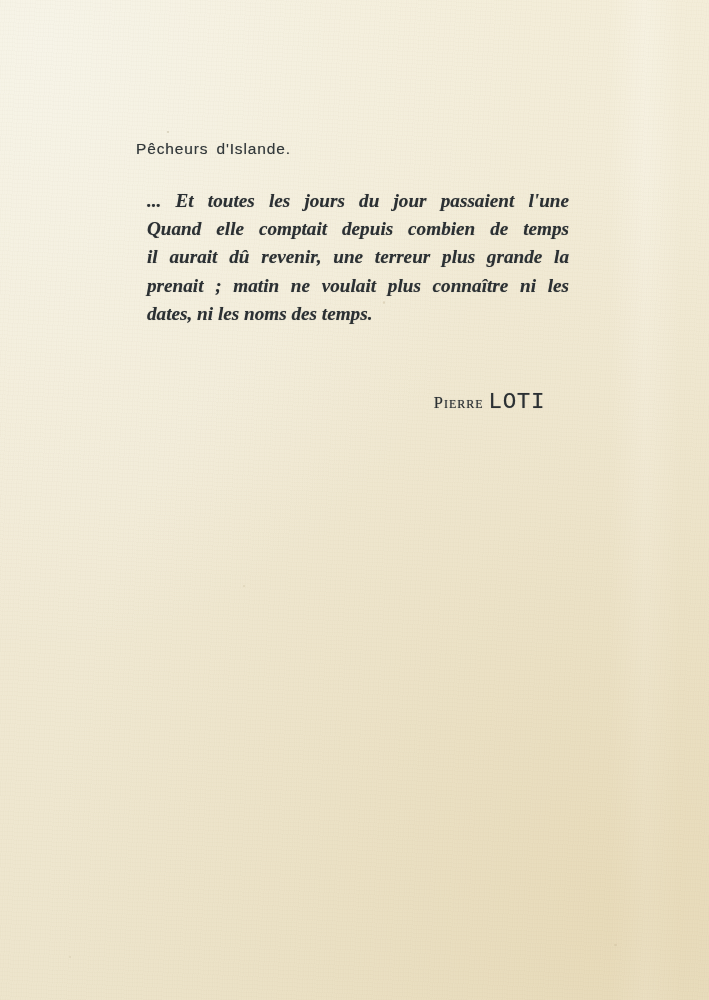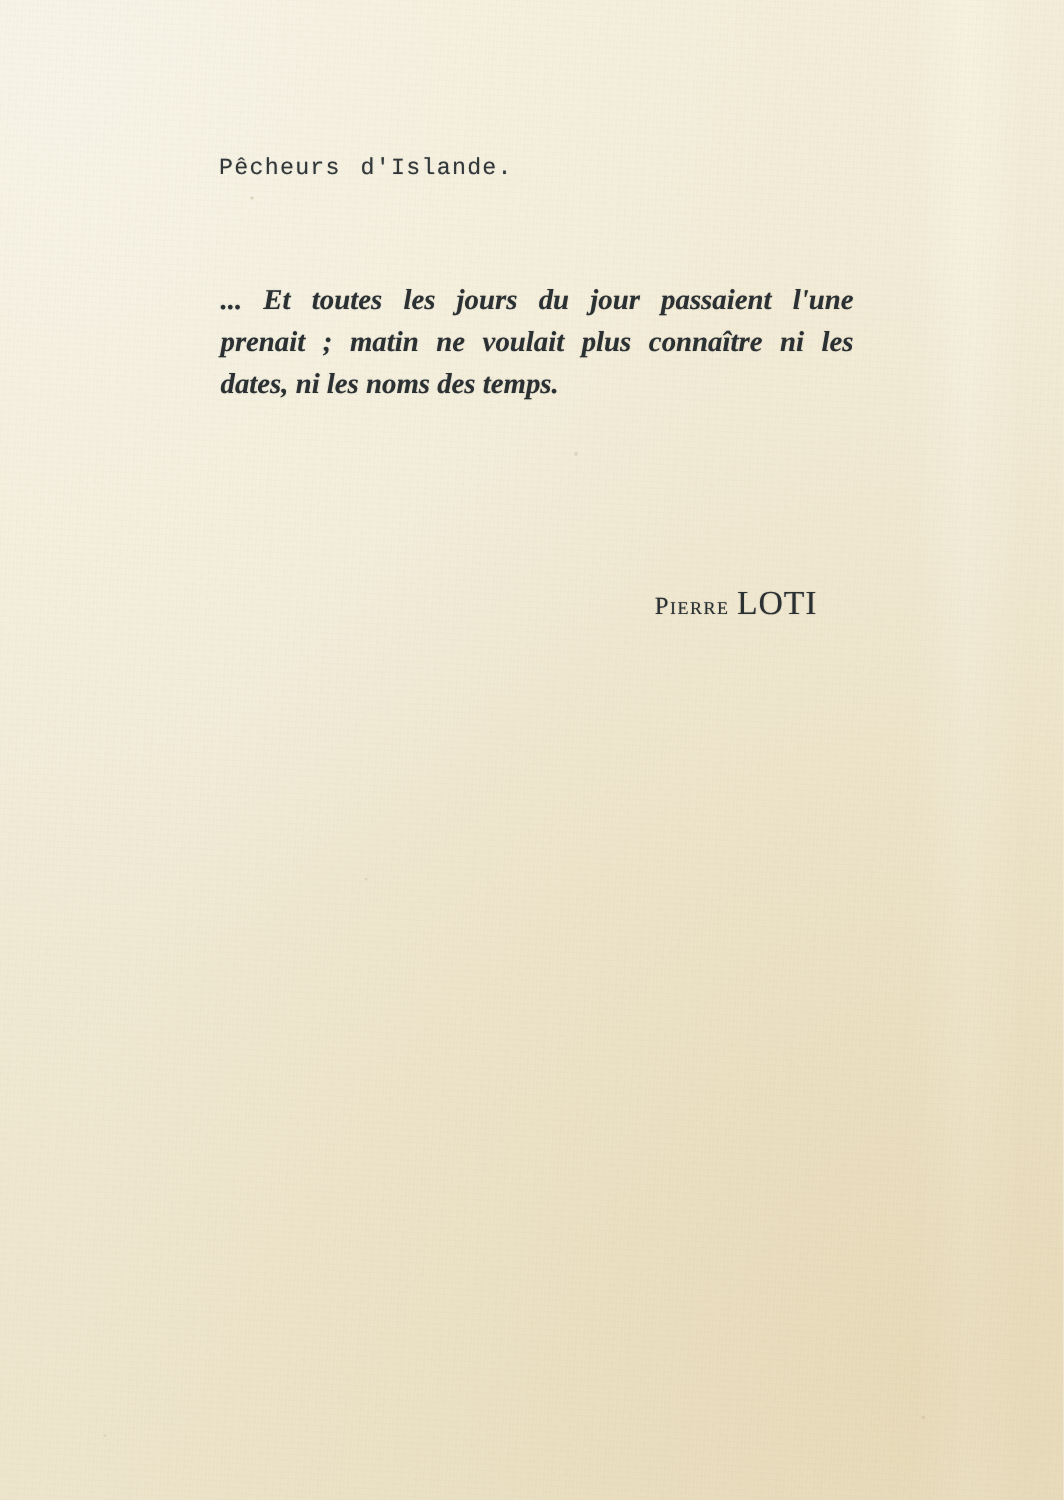--- a/index.html
+++ b/index.html
@@ -76,29 +76,30 @@
   .section {
     position: absolute;
     left: 0;
     width: 709px;
   }
   #section-french { top: 0; }
   #section-english { top: 461px; }
 
   .work-title {
     position: absolute;
-    left: 146px;
+    left: 136px;
     width: 430px;
     color: #32383a;
-    font-family: Liberation Mono, monospace;
+    font-family: Liberation Sans, sans-serif;
     font-size: 15.5px;
     letter-spacing: 0.85px;
     word-spacing: 3px;
     white-space: nowrap;
     text-shadow: 0 0 0.7px rgba(50,56,58,0.45);
+    margin-top: 37px;
   }
   #french-work-title  { top: 103px; }
 
   .quote {
     position: absolute;
     left: 147px;
     width: 422px;
     color: #2b3033;
     font-family: "Liberation Serif", "DejaVu Serif", serif;
     font-style: italic;
@@ -133,21 +134,21 @@
   }
   #french-attribution  { top: 389px; }
 
   .attribution .first-name {
     font-family: "Liberation Serif", "DejaVu Serif", serif;
     font-size: 16.5px;
     font-variant: small-caps;
     letter-spacing: 1.0px;
   }
   .attribution .last-name {
-    font-family: Liberation Serif, serif;
+    font-family: Liberation Mono, monospace;
     font-size: 22.5px;
     letter-spacing: 0.6px;
     margin-left: 5px;
   }
 </style>
 </head>
 <body>
 
 <div class="page">
 
@@ -157,20 +158,22 @@
   <div class="speck" style="left:243px;top:585px;width:2px;height:2px;opacity:.6;"></div>
   <div class="speck" style="left:614px;top:944px;width:3px;height:2px;opacity:.5;"></div>
   <div class="speck" style="left:69px;top:956px;width:2px;height:2px;opacity:.55;"></div>
 
   <div class="section" id="section-french">
 
     <div class="work-title" id="french-work-title">Pêcheurs d'Islande.</div>
 
     <div class="quote" id="french-quote">
       <span class="qline">... Et toutes les jours du jour passaient l'une</span>
+      <span class="qline">Quand elle comptait depuis combien de temps</span>
+      <span class="qline">il aurait dû revenir, une terreur plus grande la</span>
       <span class="qline">prenait ; matin ne voulait plus connaître ni les</span>
       <span class="qline last">dates, ni les noms des temps.</span>
     </div>
 
     <div class="attribution" id="french-attribution">
       <span class="first-name">Pierre</span><span class="last-name">LOTI</span>
     </div>
 
   </div>
 

